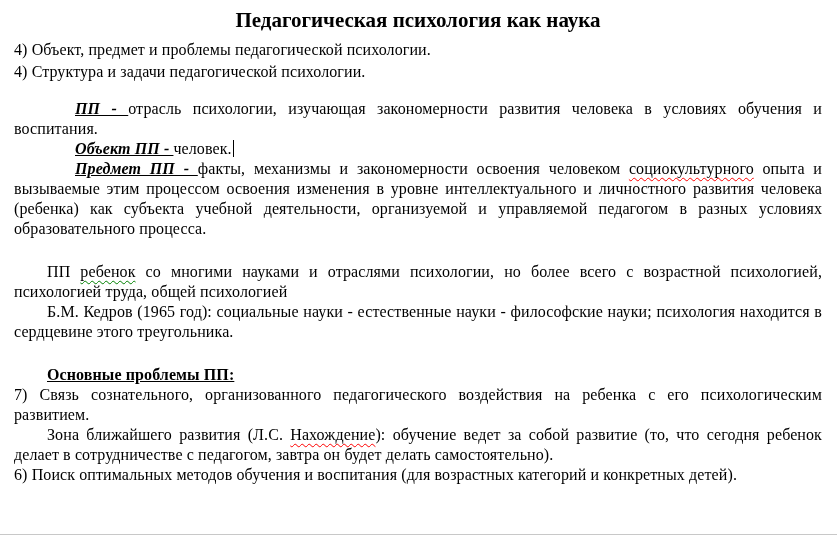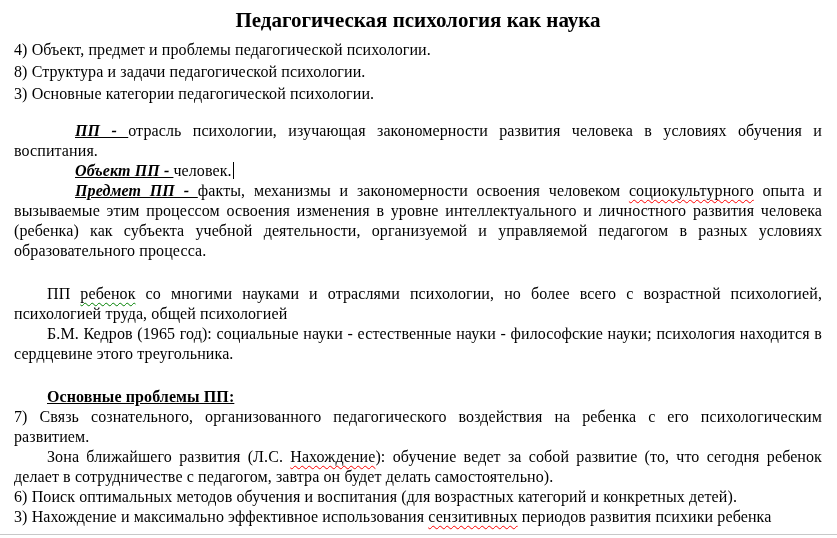--- a/index.html
+++ b/index.html
@@ -73,38 +73,36 @@
   }
 </style>
 </head>
 <body>
 
 <div class="doc">
 
   <h1 class="title">Педагогическая психология как наука</h1>
 
   <div class="agenda-line">4) Объект, предмет и проблемы педагогической психологии.</div>
-  <div class="agenda-line">8) Структура и задачи педагогической психологии.</div>
-  <div class="agenda-line">3) Основные категории педагогической психологии.</div>
+  <div class="agenda-line">4) Структура и задачи педагогической психологии.</div>
 
   <p class="body indent-lg mt-def"><span class="lead">ПП - </span><span>отрасль психологии, изучающая закономерности развития человека в условиях обучения и воспитания.</span></p>
 
   <p class="body indent-lg"><span class="lead">Объект ПП - </span><span>человек.</span><span class="caret"></span></p>
 
   <p class="body indent-lg"><span class="lead">Предмет ПП - </span><span>факты, механизмы и закономерности освоения человеком </span><span class="sp-err">социокультурного</span><span> опыта и вызываемые этим процессом освоения изменения в уровне интеллектуального и личностного развития человека (ребенка) как субъекта учебной деятельности, организуемой и управляемой педагогом в разных условиях образовательного процесса.</span></p>
 
   <p class="body indent-sm mt-block"><span>ПП </span><span class="gr-err">ребенок</span><span> со многими науками и отраслями психологии, но более всего с возрастной психологией, психологией труда, общей психологией</span></p>
 
   <p class="body indent-sm">Б.М. Кедров (1965 год): социальные науки - естественные науки - философские науки; психология находится в сердцевине этого треугольника.</p>
 
   <p class="body indent-sm mt-block"><span class="heading-u">Основные проблемы ПП:</span></p>
 
   <p class="body">7) Связь сознательного, организованного педагогического воздействия на ребенка с его психологическим развитием.</p>
 
   <p class="body indent-sm"><span>Зона ближайшего развития (Л.С. </span><span class="sp-err">Нахождение</span><span>): обучение ведет за собой развитие (то, что сегодня ребенок делает в сотрудничестве с педагогом, завтра он будет делать самостоятельно).</span></p>
 
   <p class="body">6) Поиск оптимальных методов обучения и воспитания (для возрастных категорий и конкретных детей).</p>
 
-  <p class="body"><span>3) Нахождение и максимально эффективное использования </span><span class="sp-err">сензитивных</span><span> периодов развития психики ребенка</span></p>
 
   <div class="bottom-divider"></div>
 
 </div>
 
 </body></html>

